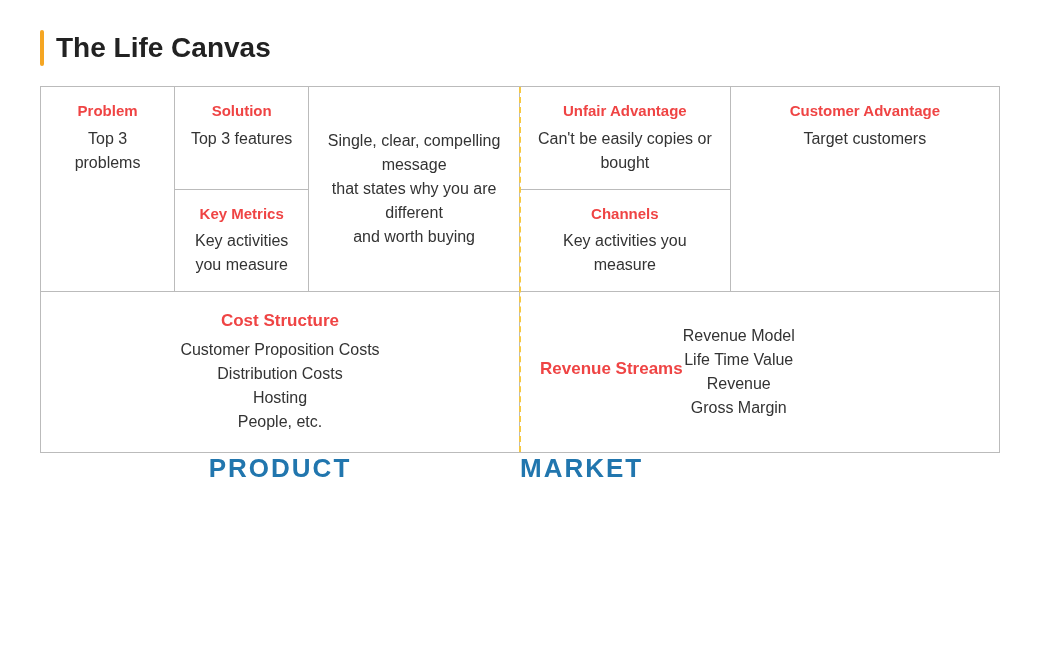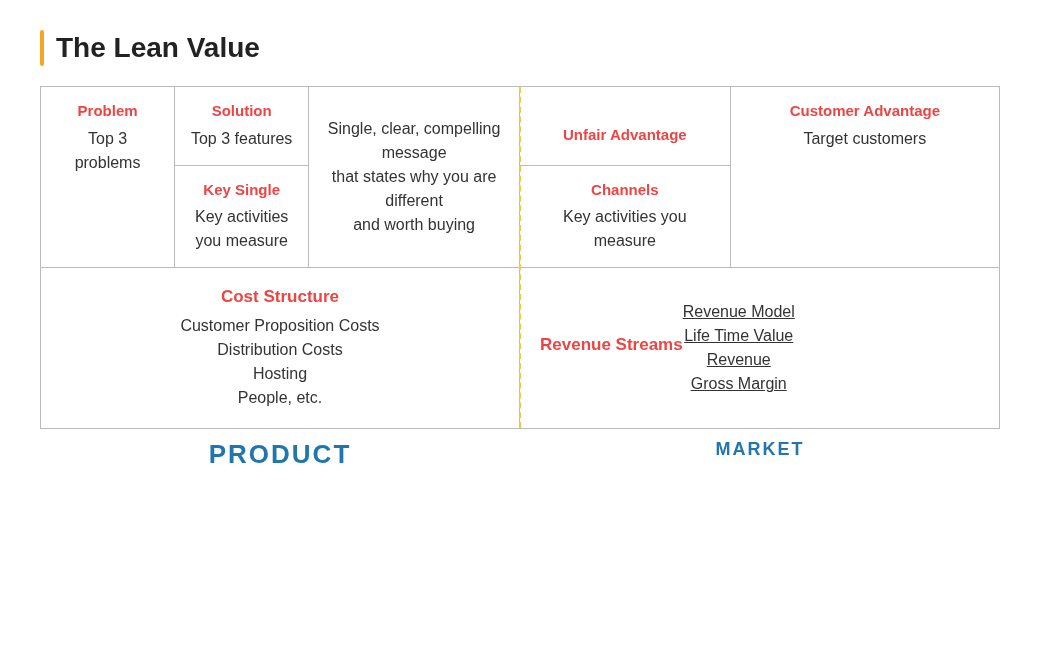--- a/index.html
+++ b/index.html
@@ -125,34 +125,32 @@
       text-align: center;
       display: flex;
       flex-direction: row;
       align-items: center;
     }
 
     
     .footer-labels {
       display: flex;
       width: 100%;
-      margin-top: 10px;
     }
     .footer-product {
       width: 50%;
       text-align: center;
       font-size: 26px;
       font-weight: 900;
       color: #2176ae;
       letter-spacing: 2px;
     }
     .footer-market {
       width: 50%;
-      text-align: center;
-      font-size: 18px;
+      font-size: 26px;
       font-weight: 900;
       color: #2176ae;
       letter-spacing: 2px;
     }
 
     .top-section {
       display: flex;
       width: 100%;
       position: relative;
       border-bottom: 1.5px solid #bbb;
@@ -181,54 +179,55 @@
       display: flex;
       width: 100%;
       position: relative;
     }
   </style>
 </head>
 <body>
 
 <div class="page-header">
   <div class="header-bar"></div>
-  <h1 class="page-title">The Lean Value</h1>
+  <h1 class="page-title">The Life Canvas</h1>
 </div>
 
 <div class="canvas-container">
 
   <div class="canvas-dashed"></div>
 
   <div class="top-section">
 
     <div class="cell col-problem">
       <div class="cell-title">Problem</div>
       <div class="cell-body">Top 3 problems</div>
     </div>
 
     <div class="col-solution-stack">
       <div class="cell" style="flex:1;">
         <div class="cell-title">Solution</div>
         <div class="cell-body">Top 3 features</div>
       </div>
       <div class="cell" style="flex:1;">
-        <div class="cell-title">Key Single</div>
+        <div class="cell-title">Key Metrics</div>
         <div class="cell-body">Key activities you measure</div>
       </div>
     </div>
 
     <div class="col-uvp-full">
       <div class="cell-body" style="white-space:pre-line;">Single, clear, compelling message
 that states why you are different
 and worth buying</div>
     </div>
 
     <div class="col-right-stack">
       <div class="cell" style="flex:1;justify-content:flex-end;">
         <div class="cell-title">Unfair Advantage</div>
+        <div class="cell-body">Can't be easily copies or bought</div>
       </div>
       <div class="cell" style="flex:1;">
         <div class="cell-title">Channels</div>
         <div class="cell-body">Key activities you measure</div>
       </div>
     </div>
 
     <div class="cell col-customers">
       <div class="cell-title">Customer Advantage</div>
       <div class="cell-body">Target customers</div>
@@ -241,21 +240,21 @@
     <div class="col-cost" style="border-right: 1.5px solid #bbb;">
       <div class="cell-title" style="font-size:17px;">Cost Structure</div>
       <div class="cell-body" style="white-space:pre-line;">Customer Proposition Costs
 Distribution Costs
 Hosting
 People, etc.</div>
     </div>
 
     <div class="col-revenue">
       <div class="cell-title" style="font-size:17px;">Revenue Streams</div>
-      <div class="cell-body" style="white-space:pre-line;text-decoration:underline;">Revenue Model
+      <div class="cell-body" style="white-space:pre-line;">Revenue Model
 Life Time Value
 Revenue
 Gross Margin</div>
     </div>
 
   </div>
 
 </div>
 
 <div class="footer-labels">

